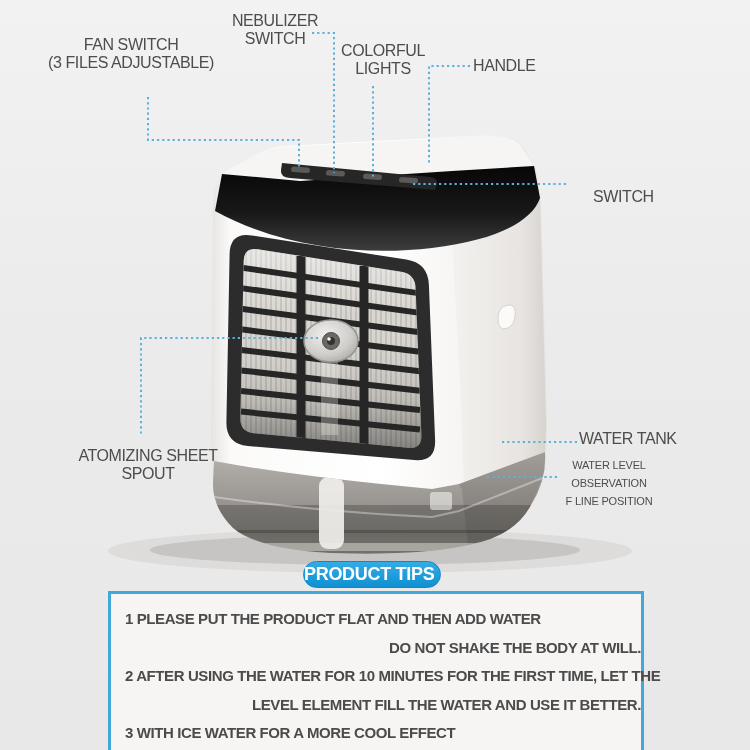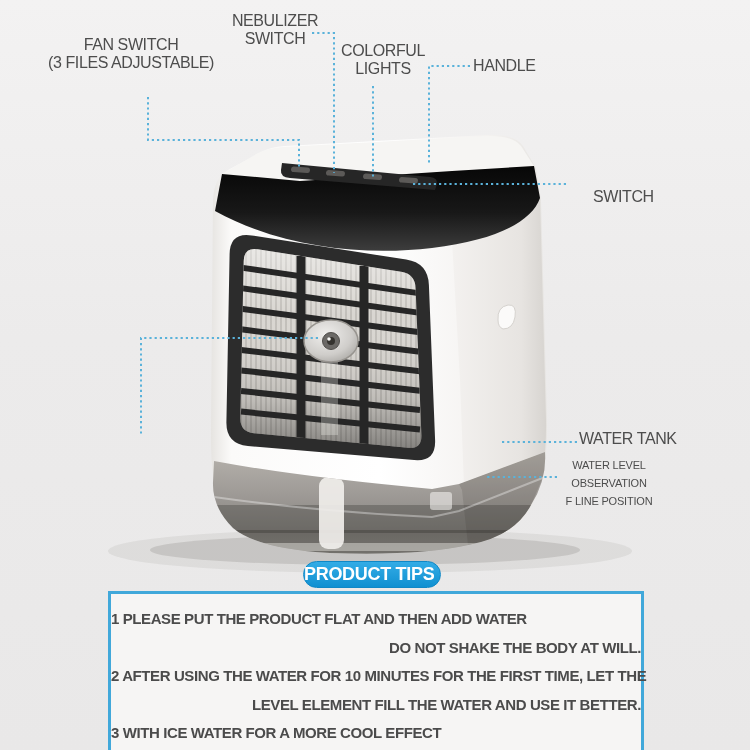--- a/index.html
+++ b/index.html
@@ -21,21 +21,21 @@
     color:#ffffff;font-weight:bold;font-size:18px;letter-spacing:-0.3px;
     text-align:left;line-height:25px;z-index:3;
   }
   #tips-box{
     position:absolute;left:108px;top:591px;width:530px;height:150px;
     border:3px solid #41a8da;background:#f6f5f4;z-index:2;box-sizing:content-box;
     padding-top:11px;
   }
   .tip-line{
     font-weight:bold;font-size:15px;color:#4b4b4b;letter-spacing:-0.4px;
-    line-height:28.6px;white-space:nowrap;
+    line-height:28.6px;padding-left:14px;white-space:nowrap;
   }
   .tip-line.indent{padding-left:7px;text-align:right;}
 </style>
 </head>
 <body>
 
 <div id="stage">
 
   <svg width="750" height="750" viewBox="0 0 750 750">
     <defs>
@@ -185,20 +185,22 @@
   <div class="lbl" style="left:22px;top:36px;width:218px;">FAN SWITCH
 (3 FILES ADJUSTABLE)</div>
 
   <div class="lbl" style="left:337px;top:42px;width:92px;">COLORFUL
 LIGHTS</div>
 
   <div class="lbl" style="left:473px;top:57px;">HANDLE</div>
 
   <div class="lbl" style="left:571px;top:188px;margin-left:22px;">SWITCH</div>
 
+  <div class="lbl" style="left:55px;top:447px;width:186px;">ATOMIZING SHEET
+SPOUT</div>
 
   <div class="lbl" style="left:579px;top:430px;">WATER TANK</div>
 
   <div class="lbl small" style="left:545px;top:456px;width:128px;">WATER LEVEL
 OBSERVATION
 F LINE POSITION</div>
 
   <div id="tips-badge">PRODUCT TIPS</div>
 
   <div id="tips-box">

